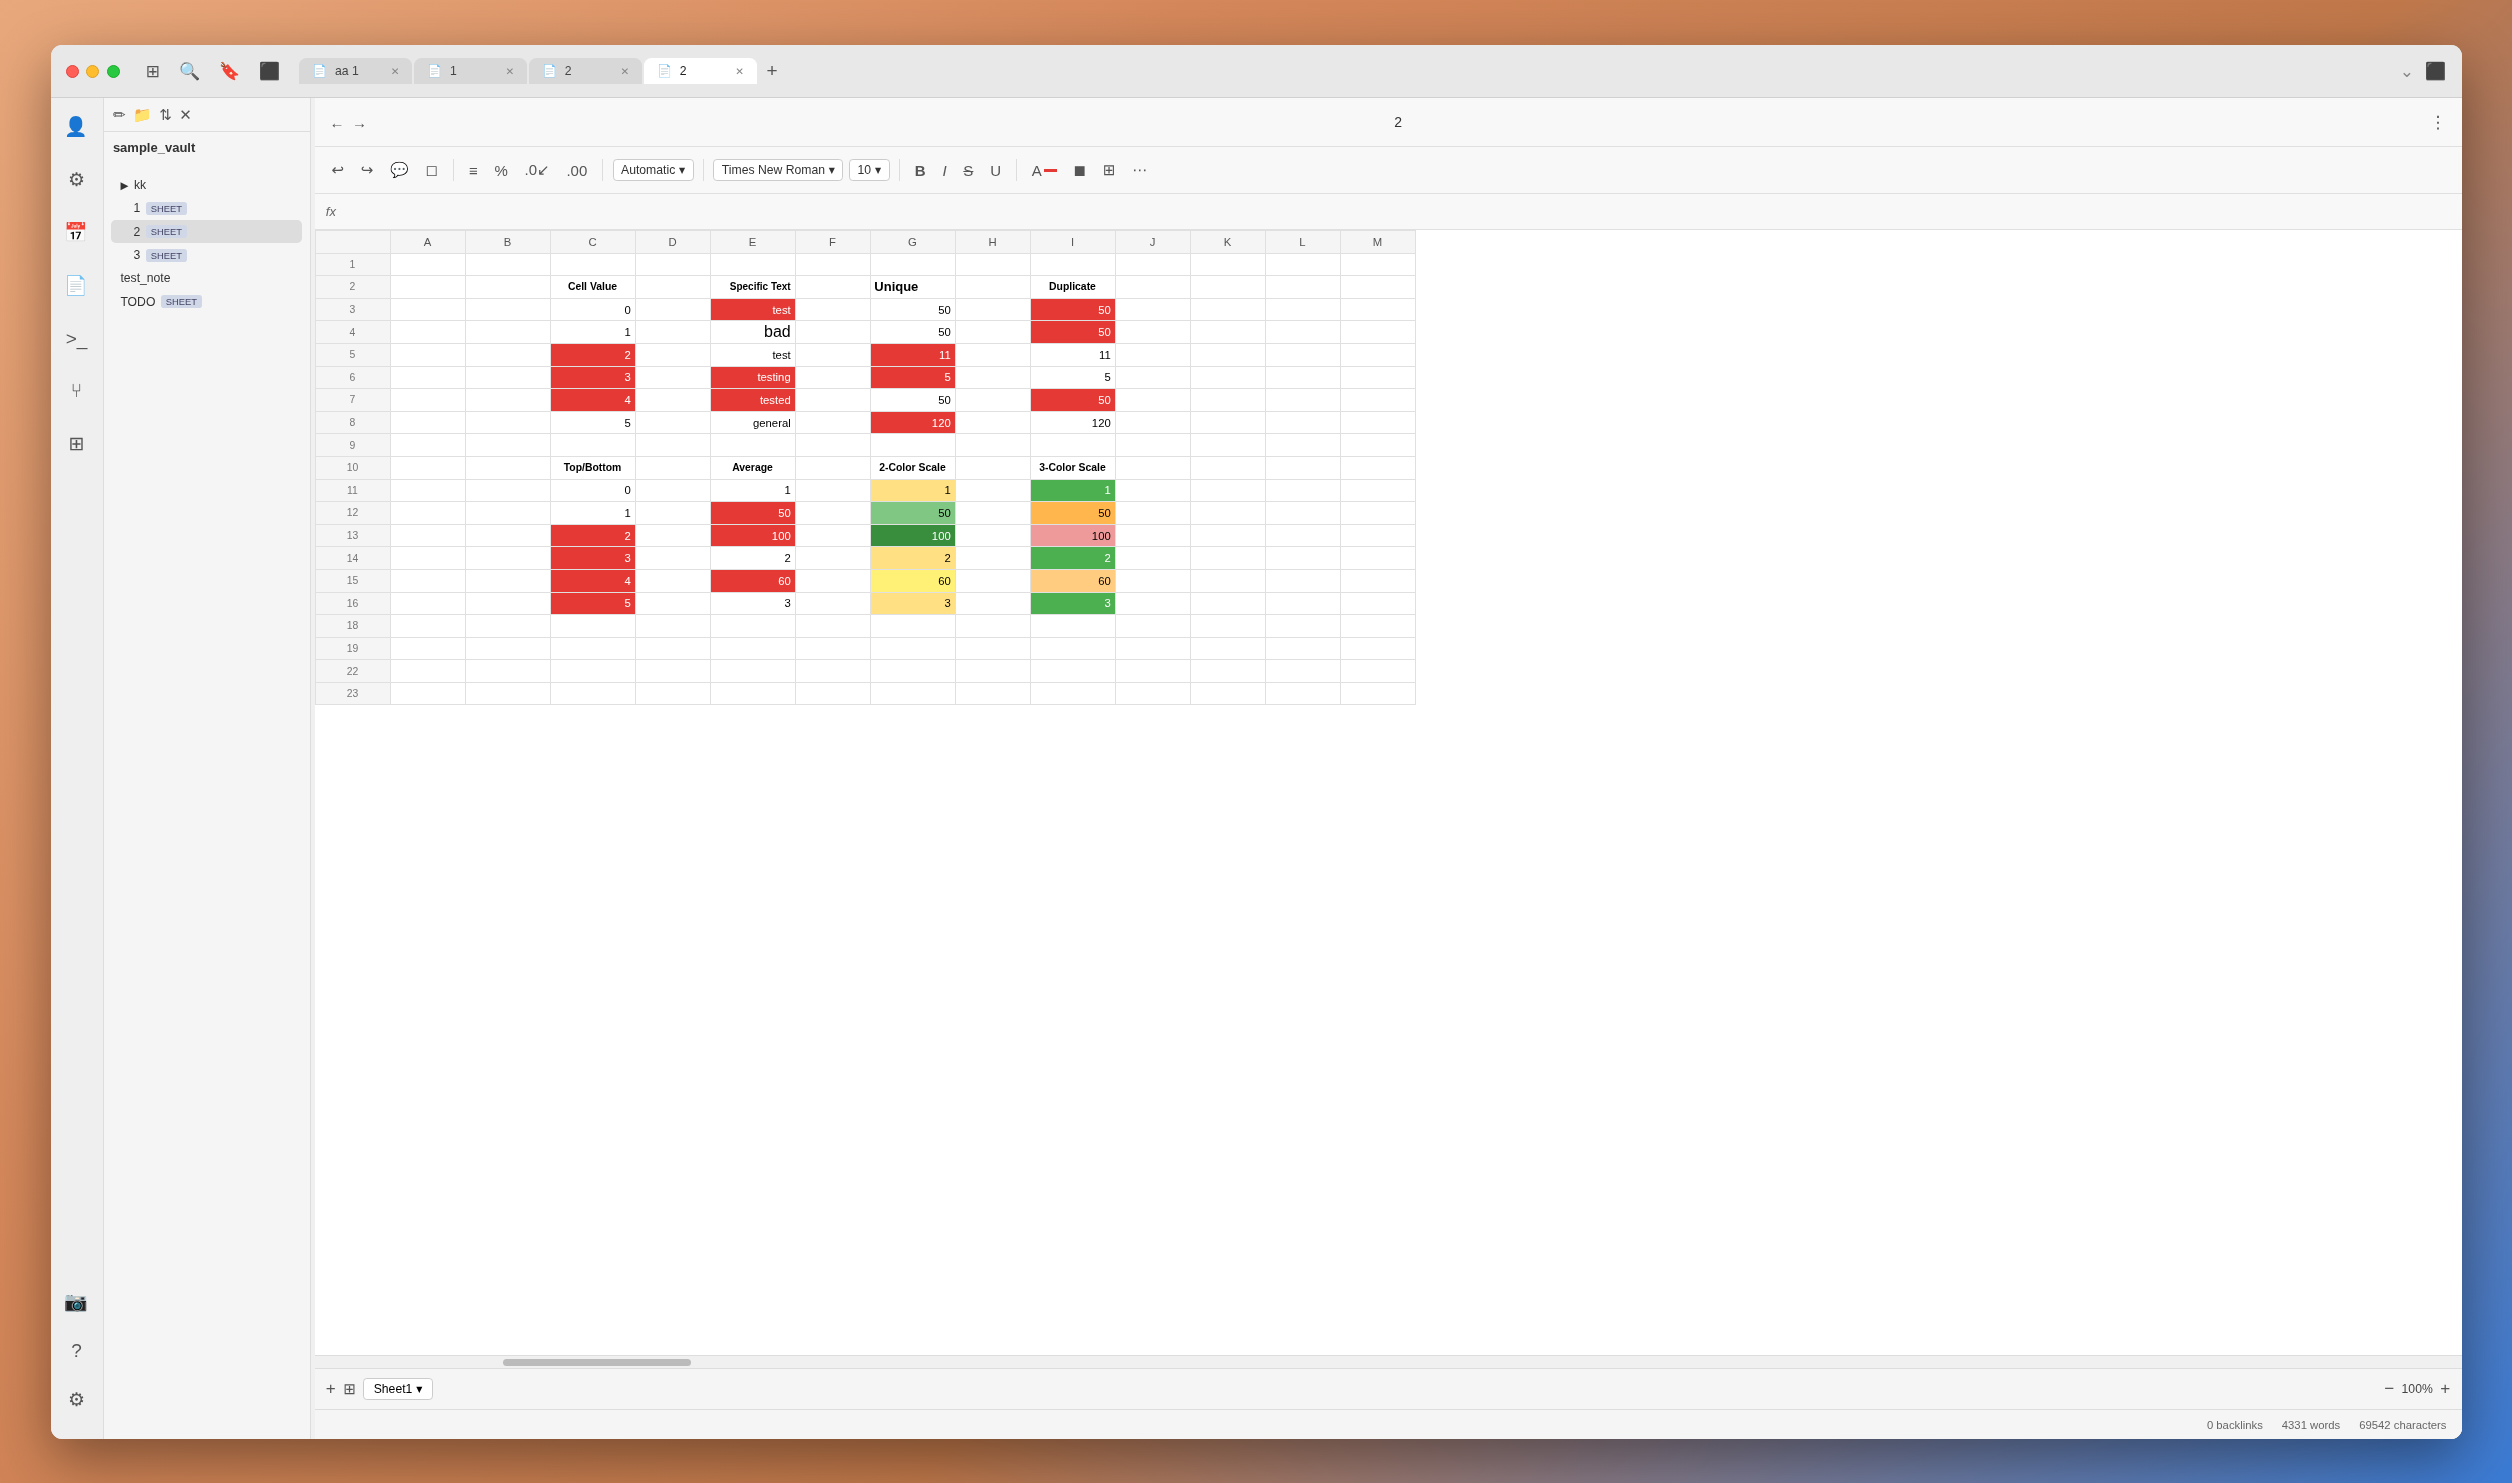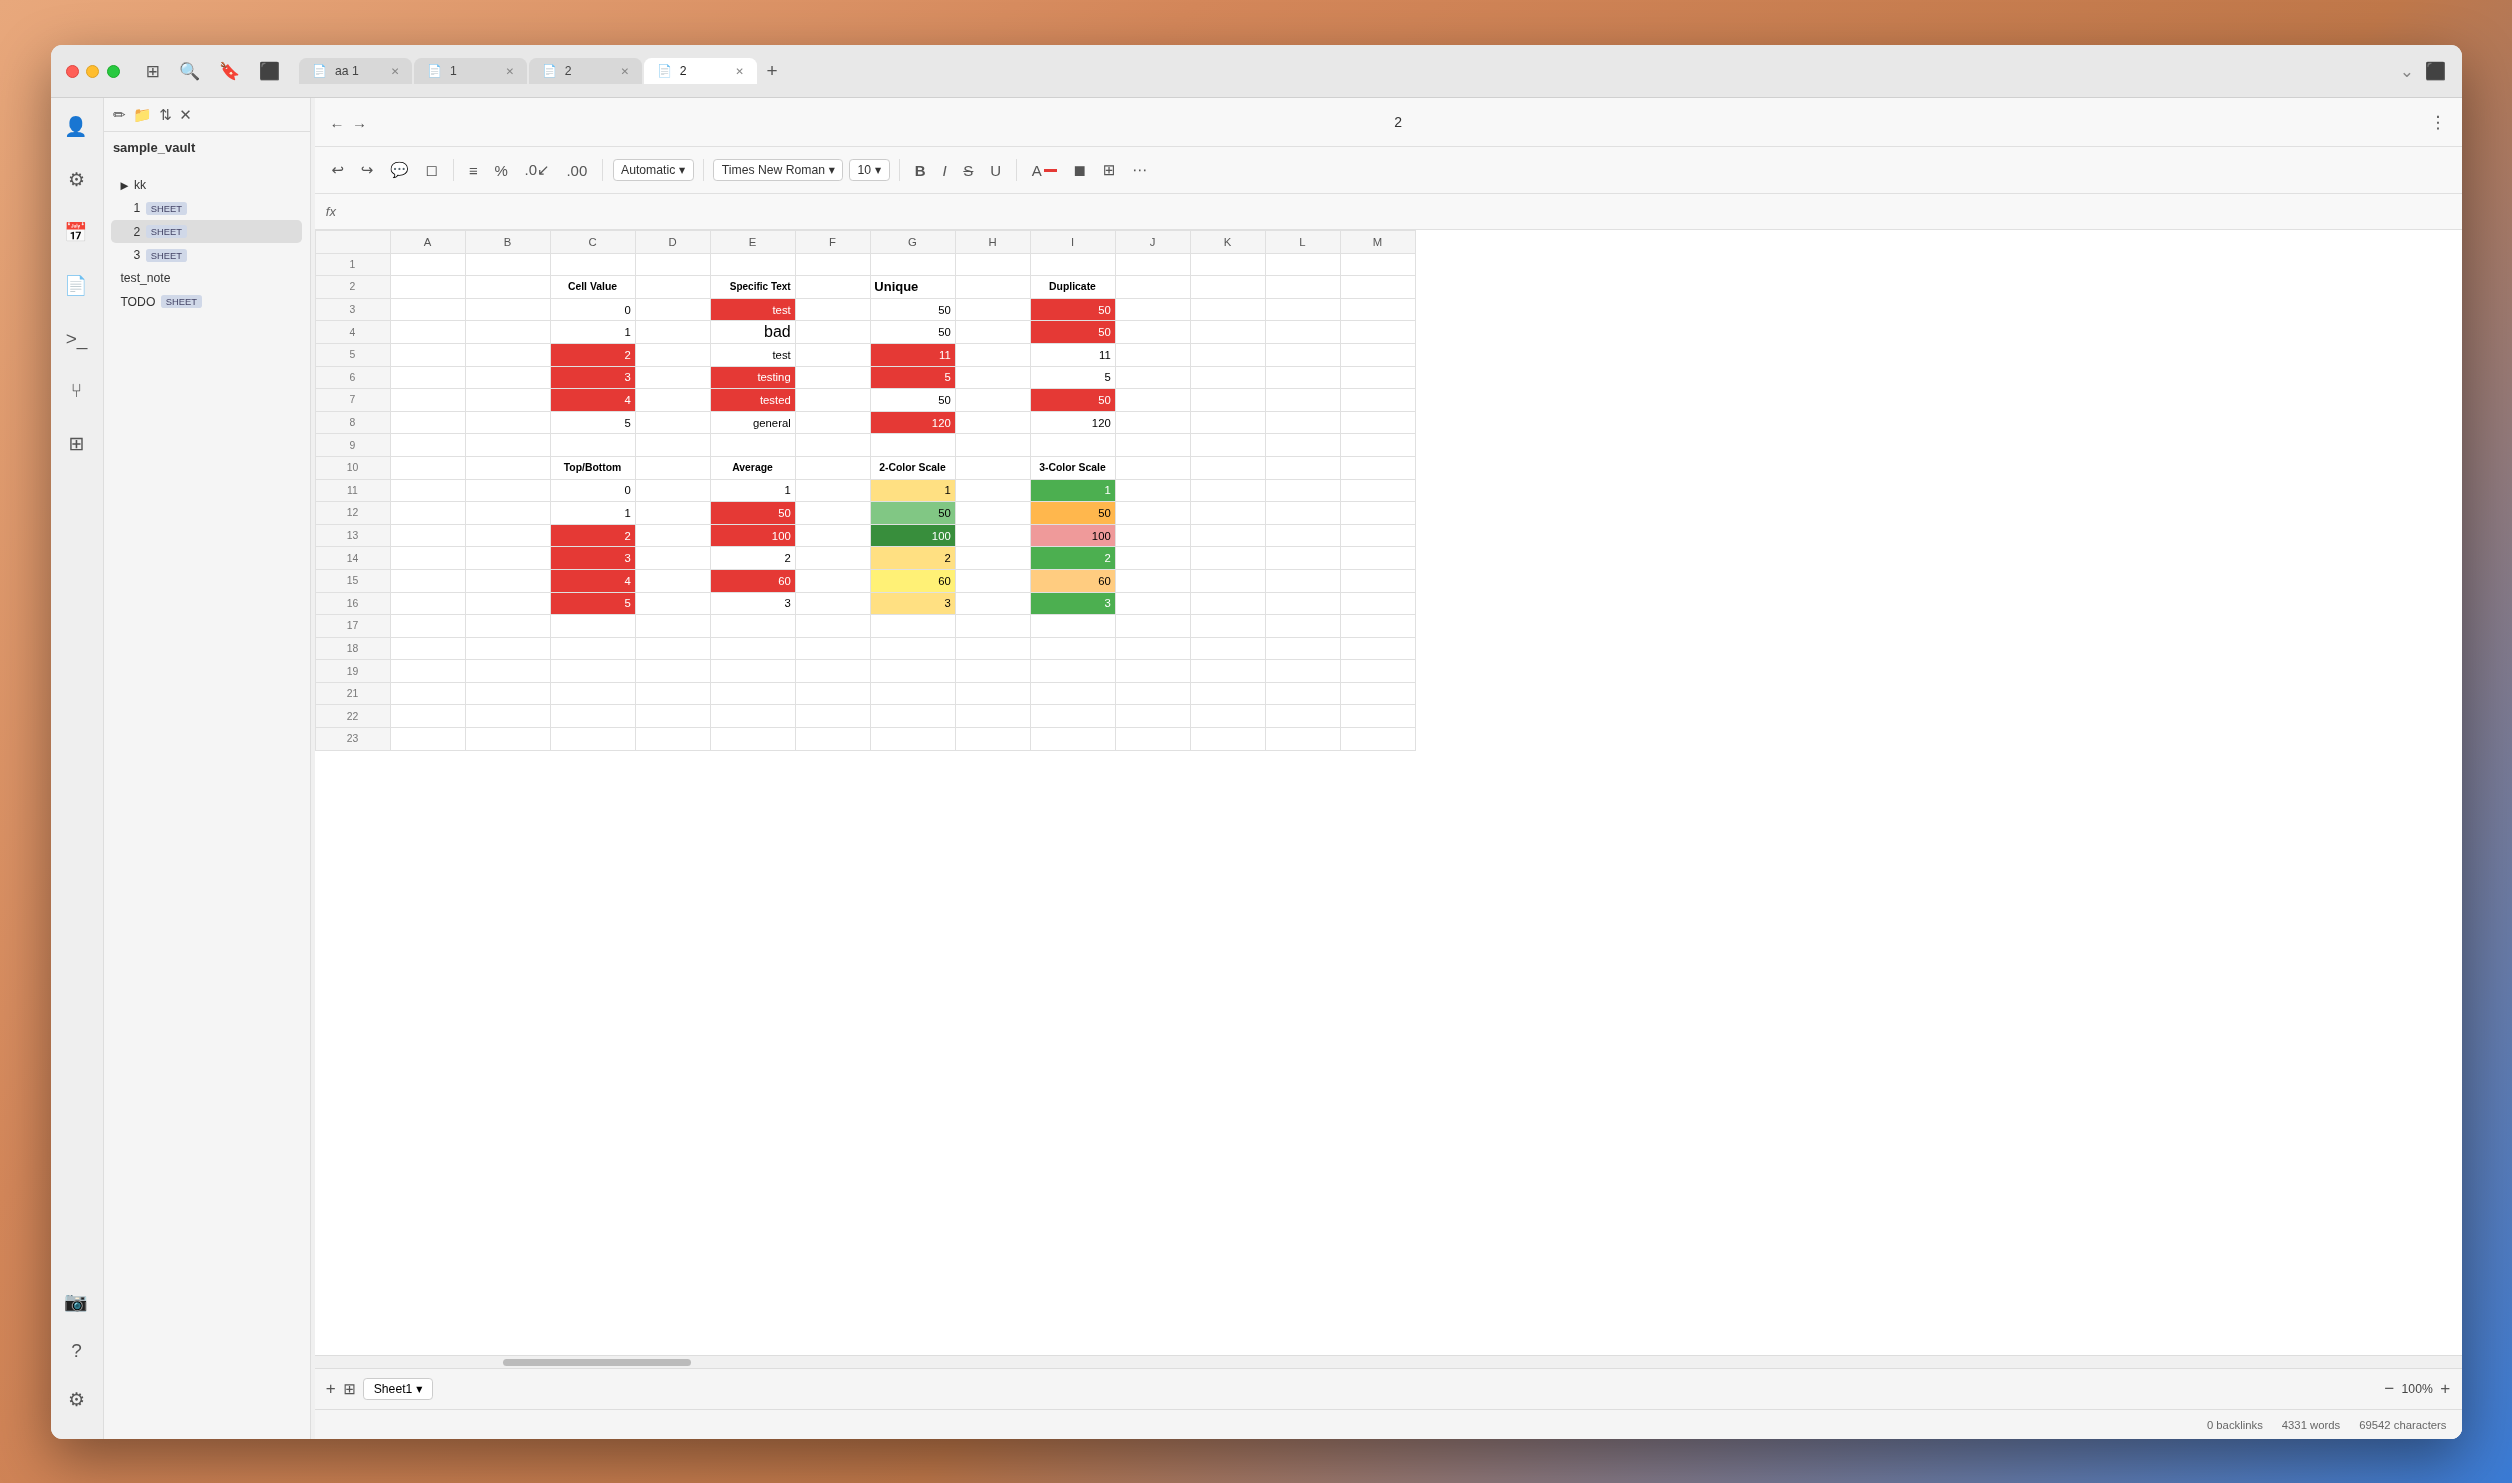--- a/index.html
+++ b/index.html
@@ -853,69 +853,37 @@
               <td style="background:#ffe082;text-align:right;font-size:11.3px;">3</td>
               <td></td>
               <td style="background:#4caf50;color:#fff;text-align:right;font-size:11.3px;">3</td>
               <td></td>
               <td></td>
               <td></td>
               <td></td>
             </tr>
 
             <tr>
-              <td class="row-header">17</td>
-              <td></td>
-                <td></td>
-                <td></td>
-                <td></td>
-              <td></td>
-                <td></td>
-                <td></td>
-                <td></td>
-              <td></td>
-                <td></td>
-                <td></td>
-                <td></td>
-                <td></td>
-            </tr>
-            <tr>
               <td class="row-header">18</td>
               <td></td>
                 <td></td>
                 <td></td>
                 <td></td>
               <td></td>
                 <td></td>
                 <td></td>
                 <td></td>
               <td></td>
                 <td></td>
                 <td></td>
                 <td></td>
                 <td></td>
             </tr>
             <tr>
               <td class="row-header">19</td>
-              <td></td>
-                <td></td>
-                <td></td>
-                <td></td>
-              <td></td>
-                <td></td>
-                <td></td>
-                <td></td>
-              <td></td>
-                <td></td>
-                <td></td>
-                <td></td>
-                <td></td>
-            </tr>
-            <tr>
-              <td class="row-header">21</td>
               <td></td>
                 <td></td>
                 <td></td>
                 <td></td>
               <td></td>
                 <td></td>
                 <td></td>
                 <td></td>
               <td></td>
                 <td></td>

